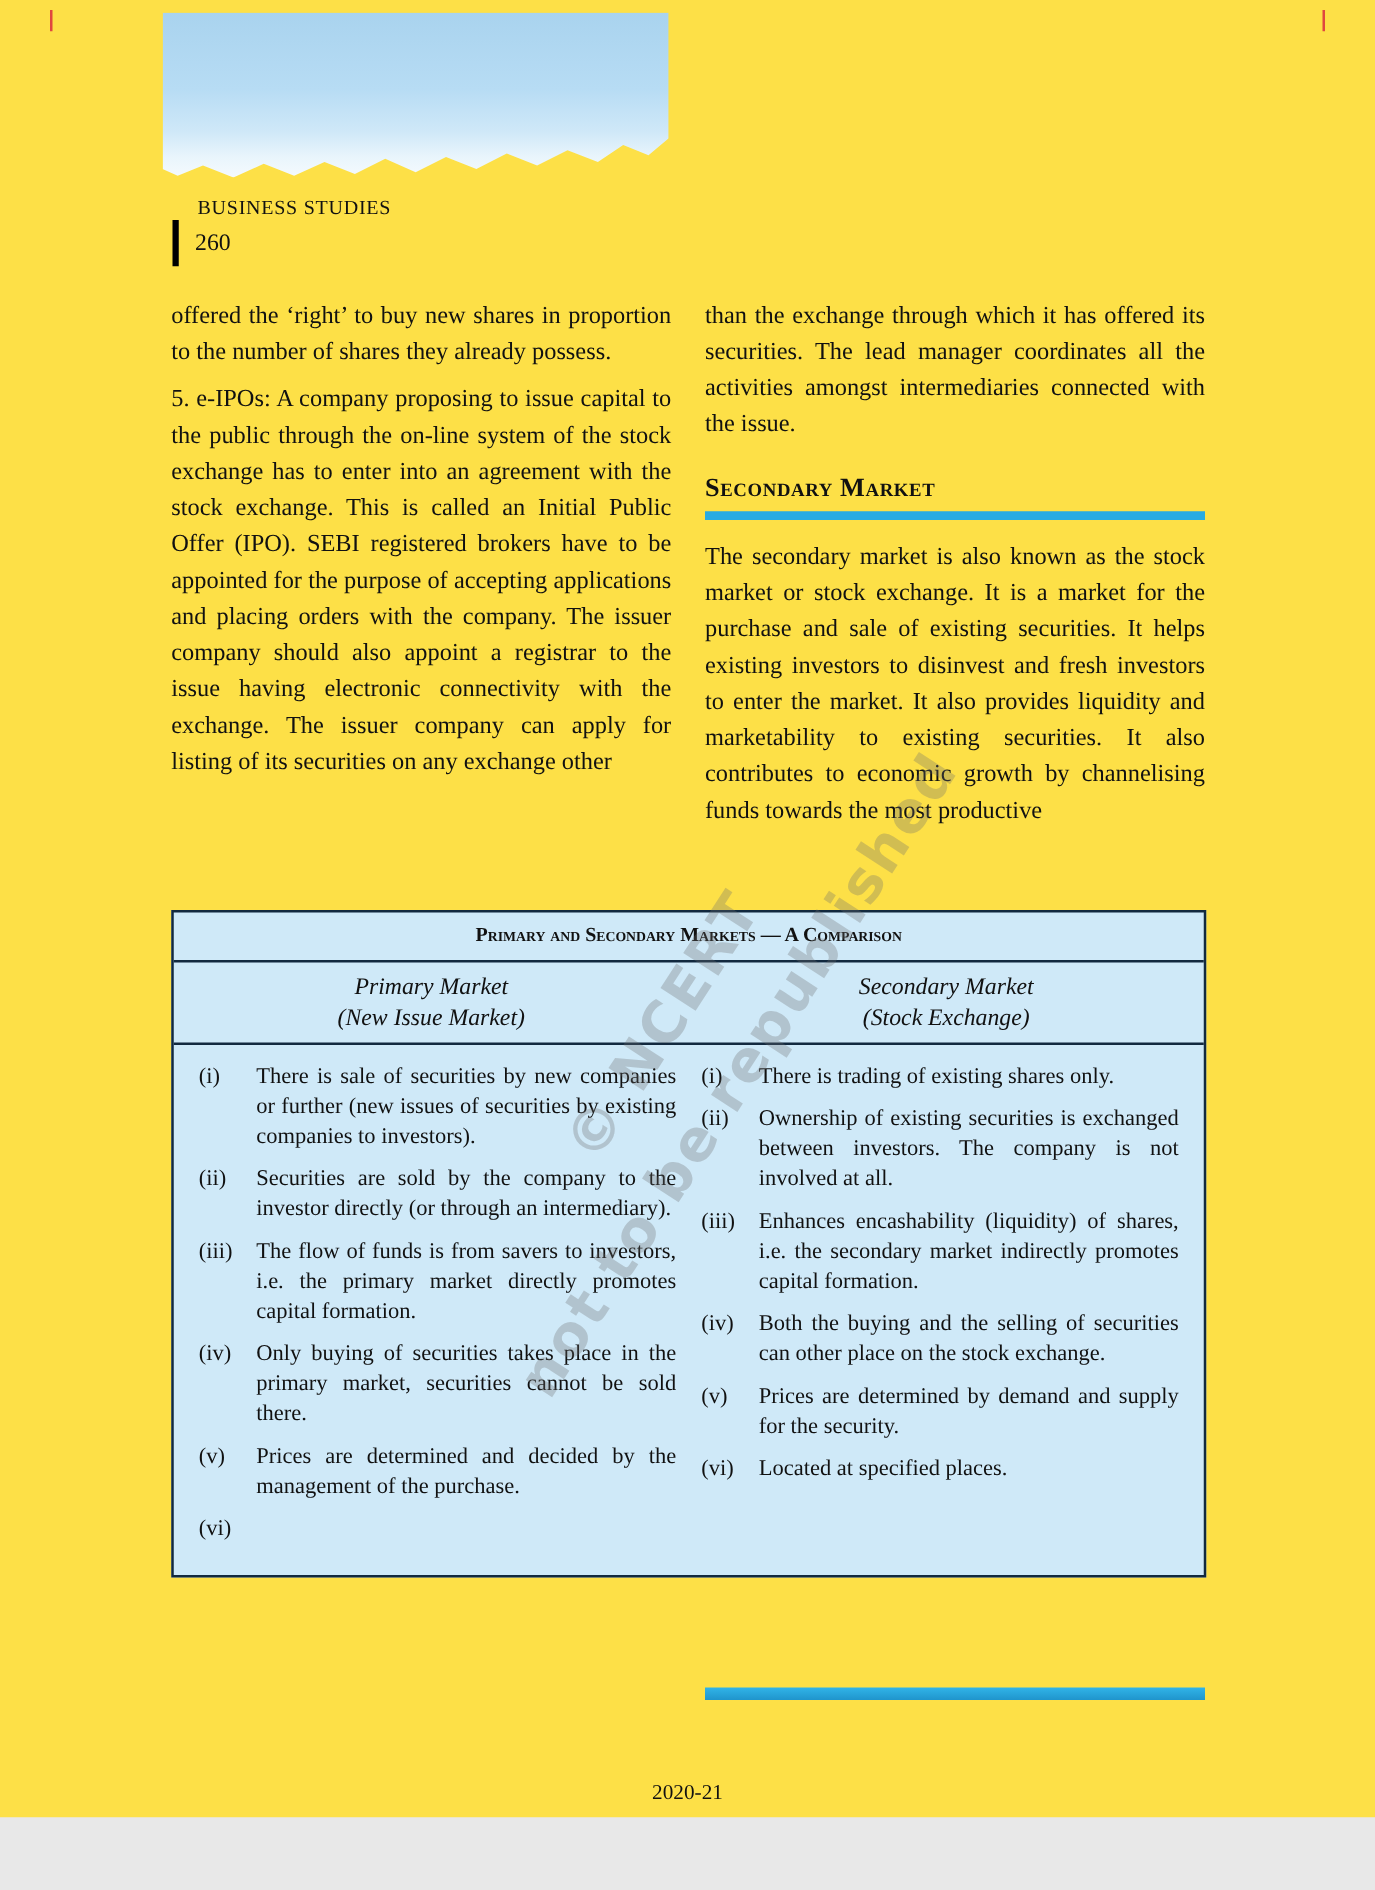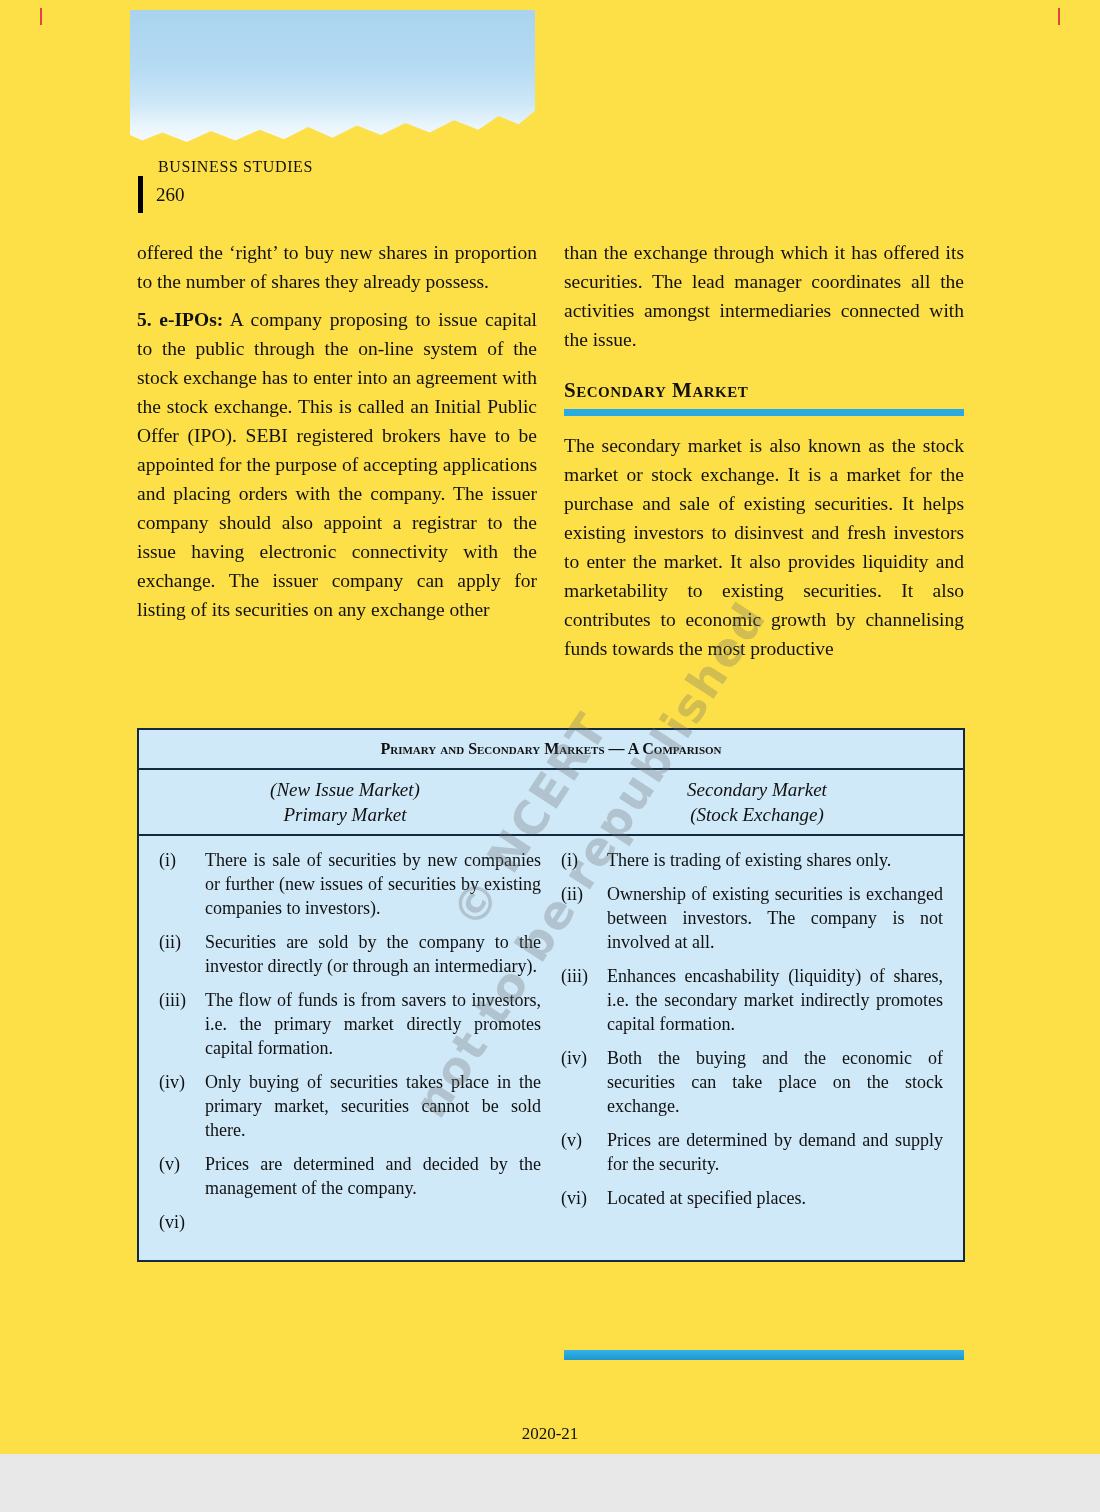--- a/index.html
+++ b/index.html
@@ -33,21 +33,21 @@
   .pagenum-bar{width:5px;height:37px;background:#000;}
   .pagenum{font-size:19px;}
 
   .col{
     position:absolute;top:238px;width:400px;
     font-size:19.5px;line-height:29px;text-align:justify;
   }
   .col-left{left:137px;}
   .col-right{left:564px;}
   .col p{margin:0 0 9px 0;}
-  .lead-bold{font-weight:bold;}
+  .lead-bold{font-weight:normal;}
 
   .section-heading{
     font-weight:bold;font-variant:small-caps;
     font-size:21px;letter-spacing:.5px;
     margin-top:24px;line-height:24px;
   }
   .heading-bar{
     height:7px;background:#29abe2;
     margin:7px 0 15px 0;
   }
@@ -141,22 +141,22 @@
     <p>than the exchange through which it has offered its securities. The lead manager coordinates all the activities amongst intermediaries connected with the issue.</p>
     <div class="section-heading">Secondary Market</div>
     <div class="heading-bar"></div>
     <p>The secondary market is also known as the stock market or stock exchange. It is a market for the purchase and sale of existing securities. It helps existing investors to disinvest and fresh investors to enter the market. It also provides liquidity and marketability to existing securities. It also contributes to economic growth by channelising funds towards the most productive</p>
   </div>
 
   <div class="cmp-table">
     <div class="cmp-title">Primary and Secondary Markets — A Comparison</div>
     <div class="cmp-heads">
       <div class="cmp-head">
+        <div>Primary Market</div>
         <div>(New Issue Market)</div>
-        <div>Primary Market</div>
       </div>
       <div class="cmp-head">
         <div>Secondary Market</div>
         <div>(Stock Exchange)</div>
       </div>
     </div>
     <div class="cmp-body">
       <div class="cmp-col">
         <div class="cmp-item">
           <span class="cmp-num">(i)</span>
@@ -169,42 +169,42 @@
         <div class="cmp-item">
           <span class="cmp-num">(iii)</span>
           <span>The flow of funds is from savers to investors, i.e. the primary market directly promotes capital formation.</span>
         </div>
         <div class="cmp-item">
           <span class="cmp-num">(iv)</span>
           <span>Only buying of securities takes place in the primary market, securities cannot be sold there.</span>
         </div>
         <div class="cmp-item">
           <span class="cmp-num">(v)</span>
-          <span>Prices are determined and decided by the management of the company.</span>
+          <span>Prices are determined and decided by the management of the purchase.</span>
         </div>
         <div class="cmp-item">
           <span class="cmp-num">(vi)</span>
         </div>
       </div>
       <div class="cmp-col">
         <div class="cmp-item">
           <span class="cmp-num">(i)</span>
           <span>There is trading of existing shares only.</span>
         </div>
         <div class="cmp-item">
           <span class="cmp-num">(ii)</span>
           <span>Ownership of existing securities is exchanged between investors. The company is not involved at all.</span>
         </div>
         <div class="cmp-item">
           <span class="cmp-num">(iii)</span>
           <span>Enhances encashability (liquidity) of shares, i.e. the secondary market indirectly promotes capital formation.</span>
         </div>
         <div class="cmp-item">
           <span class="cmp-num">(iv)</span>
-          <span>Both the buying and the economic of securities can take place on the stock exchange.</span>
+          <span>Both the buying and the selling of securities can other place on the stock exchange.</span>
         </div>
         <div class="cmp-item">
           <span class="cmp-num">(v)</span>
           <span>Prices are determined by demand and supply for  the security.</span>
         </div>
         <div class="cmp-item">
           <span class="cmp-num">(vi)</span>
           <span>Located at specified places.</span>
         </div>
       </div>

